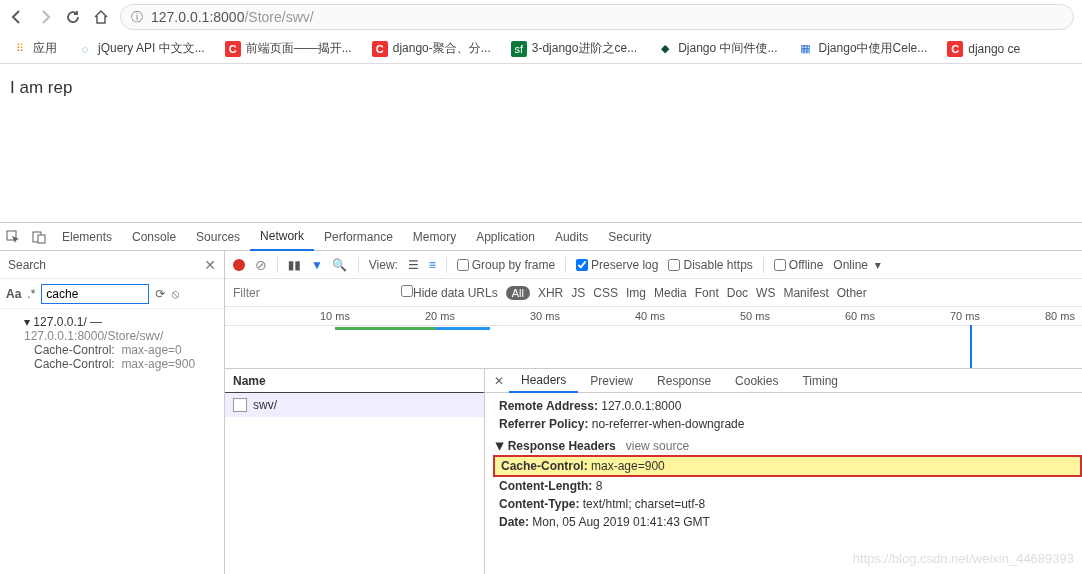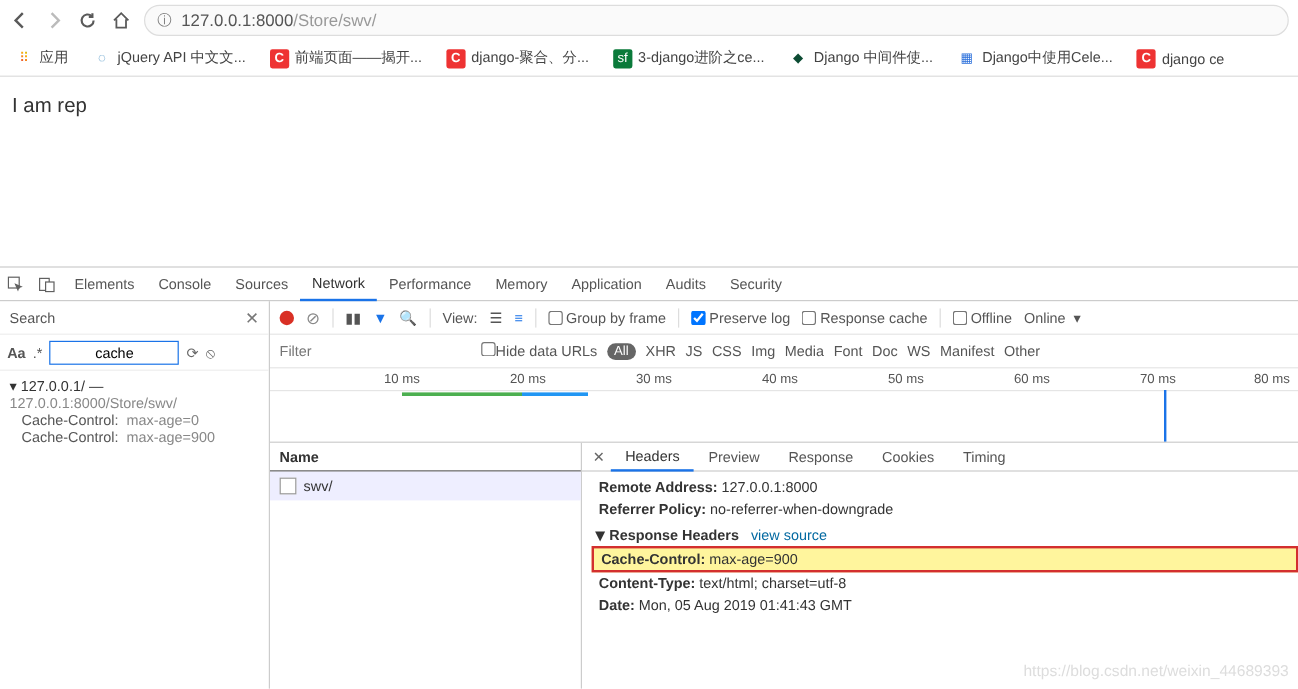--- a/index.html
+++ b/index.html
@@ -20,24 +20,24 @@
 .devtools { position:absolute; left:0; right:0; top:222px; bottom:0; border-top:1px solid #ccc; background:#fff; display:flex; flex-direction:column;}
 .dt-tabbar { height:28px; display:flex; align-items:center; border-bottom:1px solid #ccc; font-size:12px; color:#555;}
 .dt-tabbar .seg { padding:0 10px; height:28px; display:flex; align-items:center; cursor:pointer;}
 .dt-tabbar .seg.active { border-bottom:2px solid #1a73e8; color:#333;}
 .dt-tabbar .iconbtn { width:26px; display:flex; align-items:center; justify-content:center; color:#606060;}
 .dt-body { flex:1; display:flex; min-height:0;}
 .dt-left { width:225px; border-right:1px solid #ccc; display:flex; flex-direction:column;}
 .searchrow { height:28px; display:flex; align-items:center; border-bottom:1px solid #eee; padding:0 8px; justify-content:space-between;}
 .searchrow .lbl{font-size:12px;color:#555;}
 .filterrow { height:30px; display:flex; align-items:center; padding:0 6px; border-bottom:1px solid #eee; gap:6px;font-size:12px;color:#555;}
-.filterrow input[type=text]{ border:1px solid #1a73e8; height:20px; width:108px; padding:0 4px; font-size:12px; outline:none;text-align:center;}
+.filterrow input[type=text]{ border:1px solid #1a73e8; height:20px; width:108px; padding:0 4px; font-size:12px; outline:none;}
 .filterrow .Aa{font-weight:bold;}
 .filterrow .re{color:#555;}
-.tree{ padding:6px 8px; font-size:12px; color:#333;}
+.tree{ padding:6px 24px; font-size:12px; color:#333;}
 .tree .host{ color:#333;}
 .tree .path{ color:#888;}
 .tree .cc{ color:#888; padding-left:10px;}
 .tree .cc b{color:#555;font-weight:normal;}
 .dt-right{ flex:1; display:flex; flex-direction:column;}
 .net-toolbar{ height:28px; display:flex; align-items:center; border-bottom:1px solid #e5e5e5; padding:0 8px; gap:10px; font-size:12px; color:#555;}
 .net-toolbar .rec{ width:12px;height:12px;border-radius:50%;background:#d93025;}
 .net-toolbar .ban{ color:#888;font-size:14px;}
 .net-toolbar .cam{font-size:12px;}
 .net-toolbar .funnel{color:#1a73e8;}
@@ -60,21 +60,21 @@
 .net-detail{flex:1;display:flex;flex-direction:column;}
 .detail-tabs{height:24px;border-bottom:1px solid #ccc;display:flex;align-items:center;padding:0 4px;gap:0;font-size:12px;color:#555;}
 .detail-tabs .x{width:20px;text-align:center;color:#666;}
 .detail-tabs .dtab{padding:0 12px;height:24px;display:flex;align-items:center;}
 .detail-tabs .dtab.active{border-bottom:2px solid #1a73e8;color:#333;}
 .headers-body{padding:4px 0 0 8px;font-family:Consolas,Menlo,monospace;font-size:12px;color:#333;}
 .headers-body .line{padding:2px 0 2px 6px;}
 .headers-body .k{font-weight:bold;font-family:"Segoe UI",Arial,sans-serif;}
 .headers-body .section{padding:6px 0 2px 4px;font-weight:bold;font-family:"Segoe UI",Arial,sans-serif;}
 .headers-body .section .caret{display:inline-block;transform:rotate(90deg);margin-right:3px;font-size:10px;}
-.headers-body .vs{color:#0369a1;font-weight:normal;font-family:"Segoe UI",Arial,sans-serif;margin-left:10px;}
+.headers-body .vs{color:#737373;font-weight:normal;font-family:"Segoe UI",Arial,sans-serif;margin-left:10px;}
 .hl{background:#fff59d;border:2px solid #d32f2f;padding:1px 0 1px 6px;}
 svg{display:block;}
 input[type=checkbox]{width:12px;height:12px;}
 .watermark{position:absolute;right:8px;bottom:8px;color:#ddd;font-size:13px;pointer-events:none;}
 </style>
 </head>
 <body>
 
 <div class="toolbar">
   <div class="navbtn">
@@ -205,21 +205,21 @@
             <input type="checkbox" style="">
             <span>Group by frame</span>
           </label>
         <span class="sep"></span>
         <label>
             <input type="checkbox" checked="" style="">
             <span>Preserve log</span>
           </label>
         <label>
             <input type="checkbox" style="">
-            <span>Response cache</span>
+            <span>Disable https</span>
           </label>
         <span class="sep"></span>
         <label>
             <input type="checkbox" style="">
             <span>Offline</span>
           </label>
         <span><span>Online</span>&nbsp;&nbsp;▾</span>
       </div>
       <div class="net-filterbar">
         <input type="text" placeholder="Filter" style="">
@@ -265,20 +265,21 @@
             <span class="dtab">Preview</span>
             <span class="dtab">Response</span>
             <span class="dtab">Cookies</span>
             <span class="dtab">Timing</span>
           </div>
           <div class="headers-body">
             <div class="line"><span class="k">Remote Address:</span> <span>127.0.0.1:8000</span></div>
             <div class="line"><span class="k">Referrer Policy:</span> <span>no-referrer-when-downgrade</span></div>
             <div class="section"><span class="caret">▶</span><span>Response Headers</span><span class="vs">view source</span></div>
             <div class="line hl"><span class="k">Cache-Control:</span> <span>max-age=900</span></div>
+            <div class="line"><span class="k">Content-Length:</span> <span>8</span></div>
             <div class="line"><span class="k">Content-Type:</span> <span>text/html; charset=utf-8</span></div>
             <div class="line"><span class="k">Date:</span> <span>Mon, 05 Aug 2019 01:41:43 GMT</span></div>
           </div>
         </div>
       </div>
     </div>
   </div>
 </div>
 
 <div class="watermark">https://blog.csdn.net/weixin_44689393</div>

